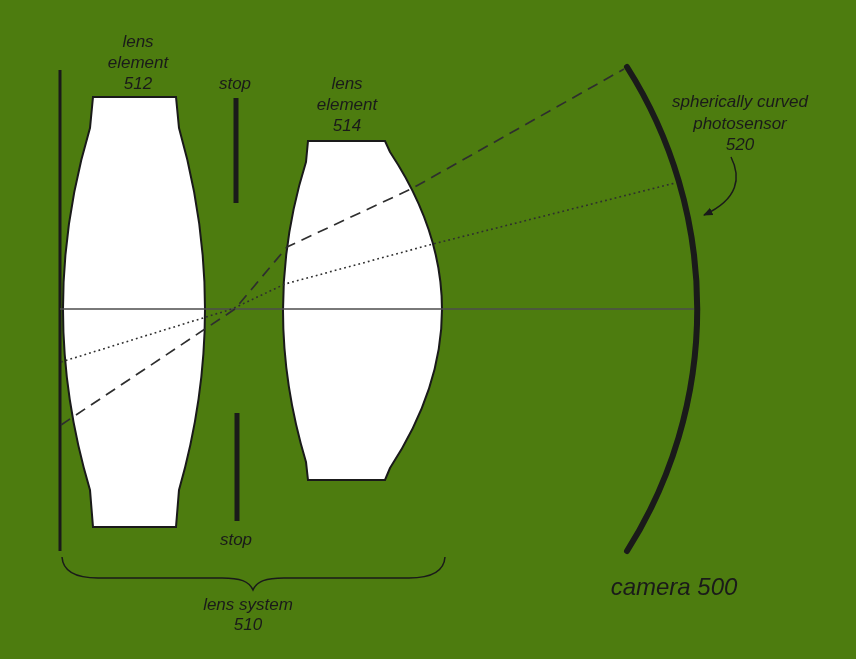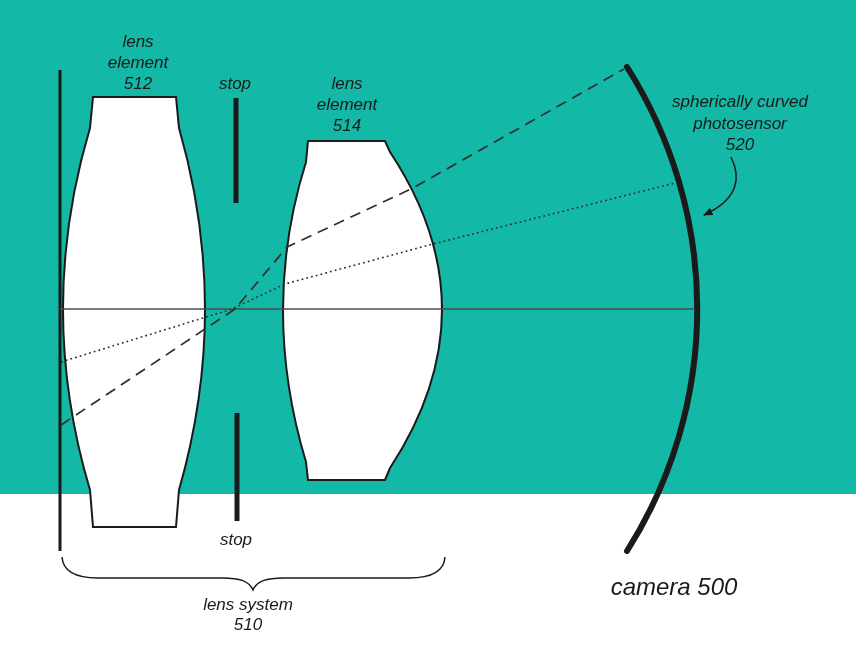--- a/index.html
+++ b/index.html
@@ -7,22 +7,22 @@
     padding: 0;
     background: #ffffff;
     width: 856px;
     height: 659px;
     overflow: hidden;
     font-family: "Liberation Sans", sans-serif;
   }
   #diagram-root {
     position: relative;
     width: 856px;
-    height: 494px;
-    background: #14b8a6;
+    height: 659px;
+    background: #4d7c0f;
   }
   svg { display: block; }
   .outline  { fill: #ffffff; stroke-width: 2; }
   .thinline { fill: none; stroke-width: 1.5; }
   .lbl {
     font-family: "Liberation Sans", sans-serif;
     font-style: italic;
     font-size: 17px;
     text-anchor: middle;
   }

